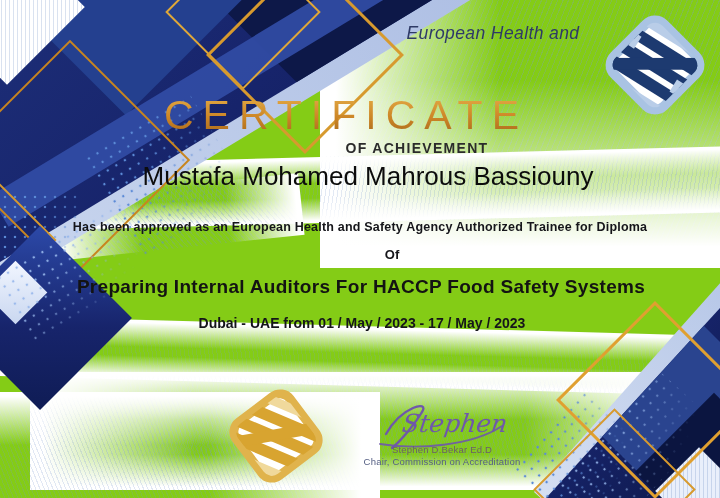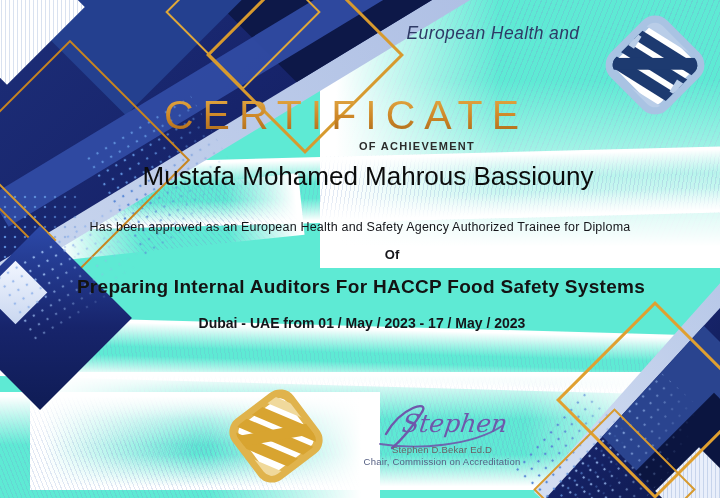--- a/index.html
+++ b/index.html
@@ -1,17 +1,17 @@
 <!DOCTYPE html>
 <html><head>
 <meta charset="utf-8">
 <style>
   html,body{margin:0;padding:0;background:#888;}
   #stage{
-    position:relative;width:720px;height:498px;overflow:hidden;background:#5eead4;
+    position:relative;width:720px;height:498px;overflow:hidden;background:#84cc16;
     font-family:"Liberation Sans",sans-serif;
   }
   #stage *{position:absolute;box-sizing:border-box;}
 
   
   .glayer{pointer-events:none;}
   .g-fan{
     left:320px;top:0;width:400px;height:268px;
     background:
       linear-gradient(to bottom, rgba(255,255,255,0) 30%, #fff 92%),
@@ -108,25 +108,25 @@
 
   
   .txt{z-index:5;}
   .org-name{left:368px;top:18px;width:250px;text-align:center;
     font-style:italic;font-size:17.5px;line-height:30px;color:#2e3a66;letter-spacing:.4px;}
   .cert-title{left:-14px;top:92px;width:720px;text-align:center;
     font-size:41px;font-weight:500;letter-spacing:9px;
     background:linear-gradient(180deg,#e7b04a 0%,#cc8526 55%,#a2641a 100%);
     -webkit-background-clip:text;background-clip:text;color:transparent;}
   .cert-sub{left:332px;top:140px;width:170px;text-align:center;
-    font-size:11px;font-weight:bold;letter-spacing:1.3px;color:#2b2b2b;}
+    font-size:14px;font-weight:bold;letter-spacing:1.3px;color:#2b2b2b;}
   .recipient{left:8px;top:161px;width:720px;text-align:center;
     font-size:26px;font-weight:500;color:#0c0c0c;}
   .approval{left:0;top:220px;width:720px;text-align:center;
-    font-size:12.5px;font-weight:400;color:#15151a;letter-spacing:.2px;}
+    font-size:12.5px;font-weight:700;color:#15151a;letter-spacing:.2px;}
   .of-word{left:62px;top:247px;width:660px;text-align:center;
     font-size:13px;font-weight:600;color:#15151a;}
   .course{left:0;top:276px;width:722px;text-align:center;
     font-size:19px;font-weight:600;color:#131313;letter-spacing:.3px;}
   .date-line{left:0;top:315px;width:724px;text-align:center;
     font-size:14px;font-weight:600;color:#15151a;}
   .sig-name{left:338px;top:444px;width:208px;text-align:center;
     font-size:9.5px;color:#6b6066;letter-spacing:.2px;}
   .sig-title{left:338px;top:456px;width:208px;text-align:center;
     font-size:9.5px;color:#566084;letter-spacing:.2px;}

